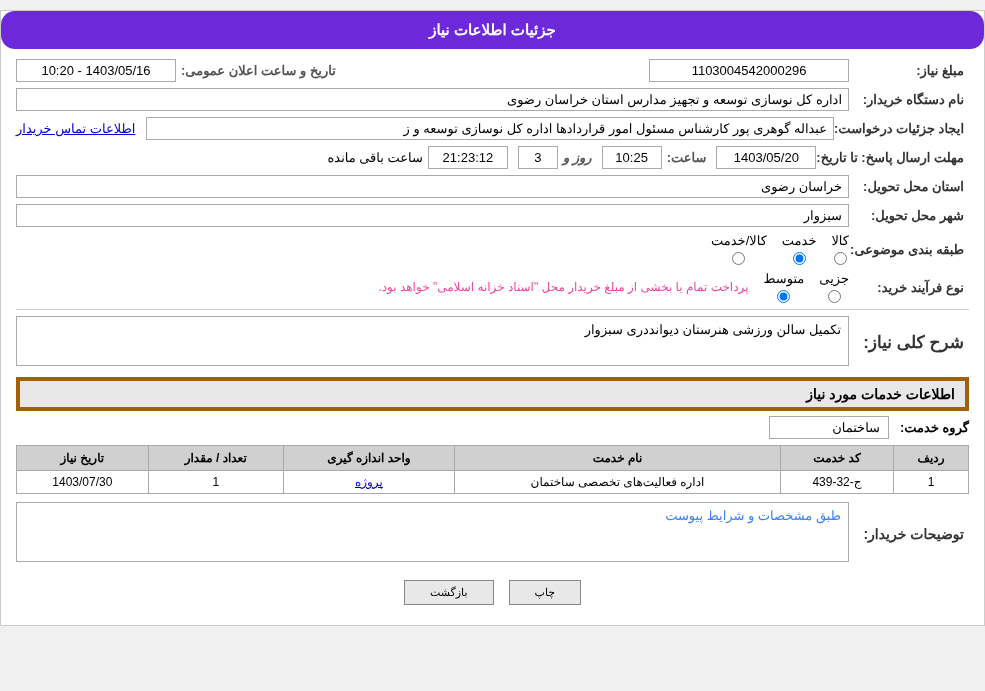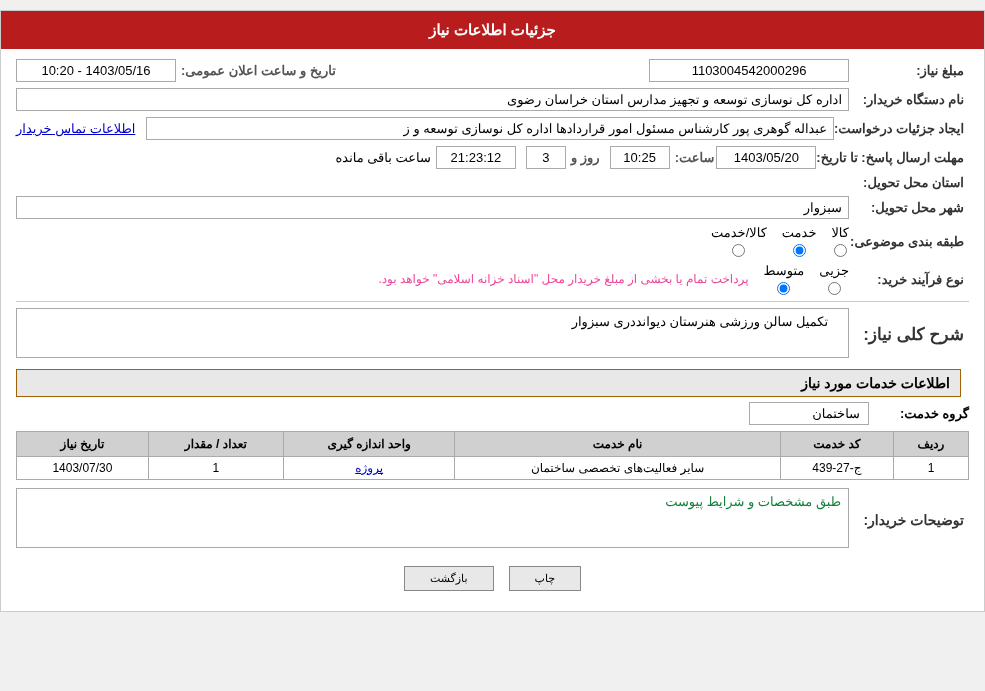--- a/index.html
+++ b/index.html
@@ -9,26 +9,27 @@
       background: #f0f0f0;
       direction: rtl;
     }
     .page-wrapper {
       max-width: 985px;
       margin: 10px auto;
       background: #fff;
       border: 1px solid #ccc;
     }
     .header {
-      background: #b91c1c;
+      background: #6d28d9;
       color: #fff;
       text-align: center;
       padding: 10px;
       font-size: 15px;
       font-weight: bold;
+      border-radius: 14px;
     }
     .content {
       padding: 10px 15px;
     }
     .row {
       display: flex;
       align-items: center;
       margin-bottom: 6px;
       flex-wrap: wrap;
     }
@@ -52,26 +53,26 @@
       flex: 1;
       text-align: right;
     }
     .link-text {
       color: #0000cc;
       text-decoration: underline;
       cursor: pointer;
     }
     .section-title {
       background: #e8e8e8;
-      border: 1px solid #a16207;
+      border: 4px solid #a16207;
       padding: 5px 10px;
       font-weight: bold;
       font-size: 14px;
       text-align: right;
-      margin: 8px 8px 5px 0;
+      margin: 8px 0 5px 0;
     }
     .textarea-box {
       border: 1px solid #aaa;
       background: #fff;
       padding: 5px;
       min-height: 50px;
       width: 100%;
       text-align: right;
       resize: none;
     }
@@ -184,30 +185,31 @@
 
     <div class="row">
       <span class="label">ایجاد جزئیات درخواست:</span>
       <span class="value-box" style="flex:1; text-align:right;">عبداله گوهری پور کارشناس مسئول امور قراردادها  اداره کل نوسازی  توسعه و ز</span>
       <span style="margin-right:11px;" class="link-text">اطلاعات تماس خریدار</span>
     </div>
 
     <div class="row">
       <span class="label">مهلت ارسال پاسخ: تا تاریخ:</span>
       <span class="value-box" style="min-width:100px;">1403/05/20</span>
-      <span class="inline-label" style="margin-right:2px;">ساعت:</span>
+      <span class="inline-label" style="margin-right:10px;">ساعت:</span>
       <span class="value-box" style="min-width:60px;">10:25</span>
-      <span class="inline-label" style="margin-right:10px;">روز و</span>
+      <span class="inline-label" style="margin-right:10px;font-style:italic;">روز و</span>
       <span class="value-box" style="min-width:40px;">3</span>
       <span class="value-box" style="min-width:80px; margin-right:10px;">21:23:12</span>
       <span style="margin-right:5px;">ساعت باقی مانده</span>
     </div>
 
     <div class="row">
       <span class="label">استان محل تحویل:</span>
+      <span class="value-box wide">خراسان رضوی</span>
     </div>
 
     <div class="row">
       <span class="label">شهر محل تحویل:</span>
       <span class="value-box wide">سبزوار</span>
     </div>
 
     <div class="row">
       <span class="label">طبقه بندی موضوعی:</span>
       <div class="radio-group">
@@ -240,59 +242,59 @@
       </div>
       <span class="note-text" style="margin-right:15px;">پرداخت تمام یا بخشی از مبلغ خریدار محل "اسناد خزانه اسلامی" خواهد بود.</span>
     </div>
 
     <hr class="divider">
 
     <div class="row">
       <span class="label" style="font-size:17px; font-weight:bold;">شرح کلی نیاز:</span>
       <div style="flex:1; position:relative;">
         <textarea class="textarea-box" readonly="" style="height: 50px; width: 100%;"></textarea>
-        <span style="position:absolute; top:6px; right:21px; font-size:13px;">تکمیل سالن ورزشی هنرستان دیوانددری سبزوار</span>
+        <span style="position:absolute; top:6px; right:8px; font-size:13px;">تکمیل سالن ورزشی هنرستان دیوانددری سبزوار</span>
       </div>
     </div>
 
     <div class="section-title">اطلاعات خدمات مورد نیاز</div>
 
     <div class="group-service-row">
       <span class="group-service-label">گروه خدمت:</span>
-      <span style="margin-right:20px;" class="group-service-value">ساختمان</span>
+      <span style="margin-right:0;" class="group-service-value">ساختمان</span>
     </div>
 
     <table class="services-table">
       <thead>
         <tr>
           <th>ردیف</th>
           <th>کد خدمت</th>
           <th>نام خدمت</th>
           <th>واحد اندازه گیری</th>
           <th>تعداد / مقدار</th>
           <th>تاریخ نیاز</th>
         </tr>
       </thead>
       <tbody id="services-tbody">
       <tr>
     <td>1</td>
-    <td>ج-27-439</td>
-    <td>سایر فعالیت‌های تخصصی ساختمان</td>
+    <td>ج-32-439</td>
+    <td>اداره فعالیت‌های تخصصی ساختمان</td>
     <td class="link-cell">پروژه</td>
     <td>1</td>
     <td>1403/07/30</td>
   </tr>
         </tbody>
     </table>
 
     <div class="row" style="margin-top:8px;">
       <span class="label" style="font-size:14px; font-weight:bold;">توضیحات خریدار:</span>
       <div style="flex:1; position:relative;">
         <textarea class="textarea-box" readonly="" style="height: 60px; width: 100%;"></textarea>
-        <span style="position:absolute; top:6px; right:8px; font-size:13px; color:#15803d;">طبق مشخصات و شرایط پیوست</span>
+        <span style="position:absolute; top:6px; right:8px; font-size:13px; color:#3b82f6;">طبق مشخصات و شرایط پیوست</span>
       </div>
     </div>
 
     <div class="buttons-row">
       <button class="btn btn-print">چاپ</button>
       <button class="btn btn-back">بازگشت</button>
     </div>
 
   </div>
 </div>

